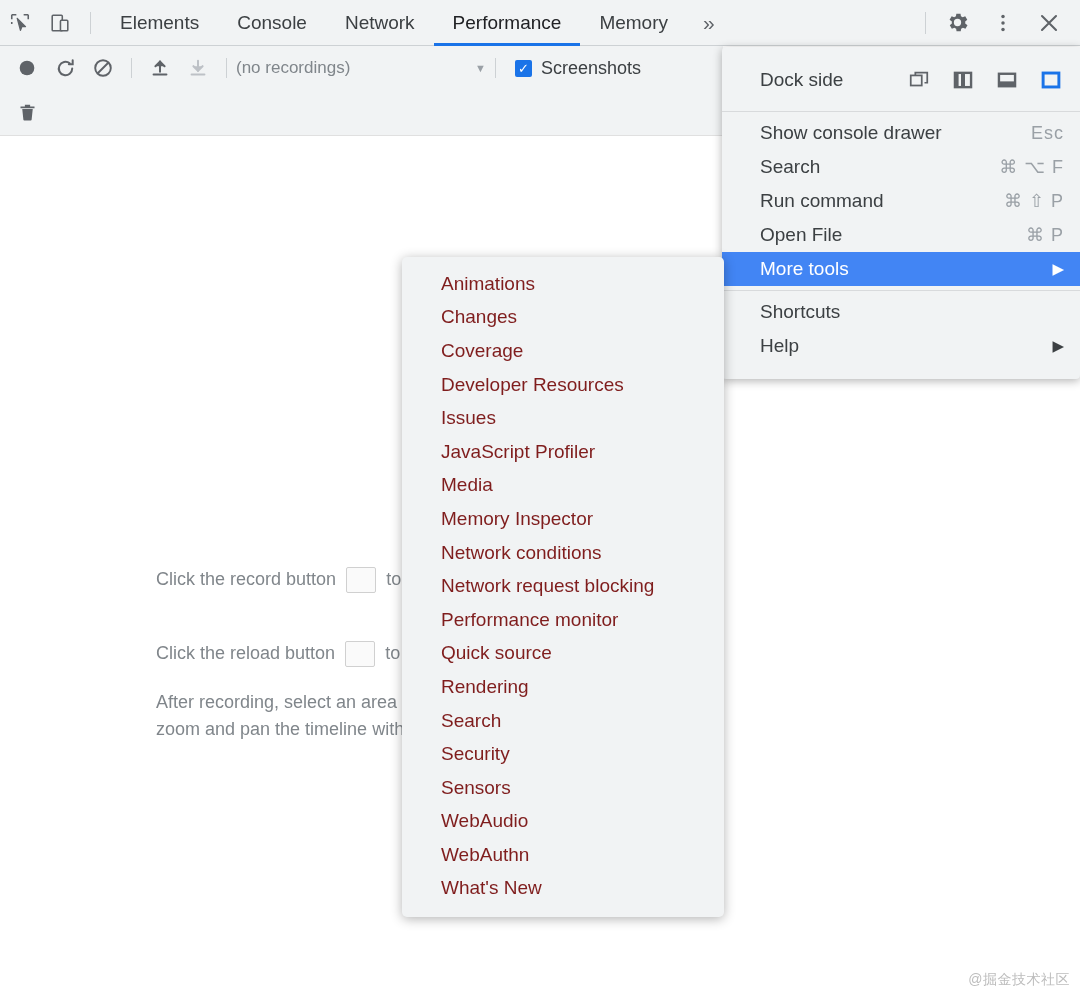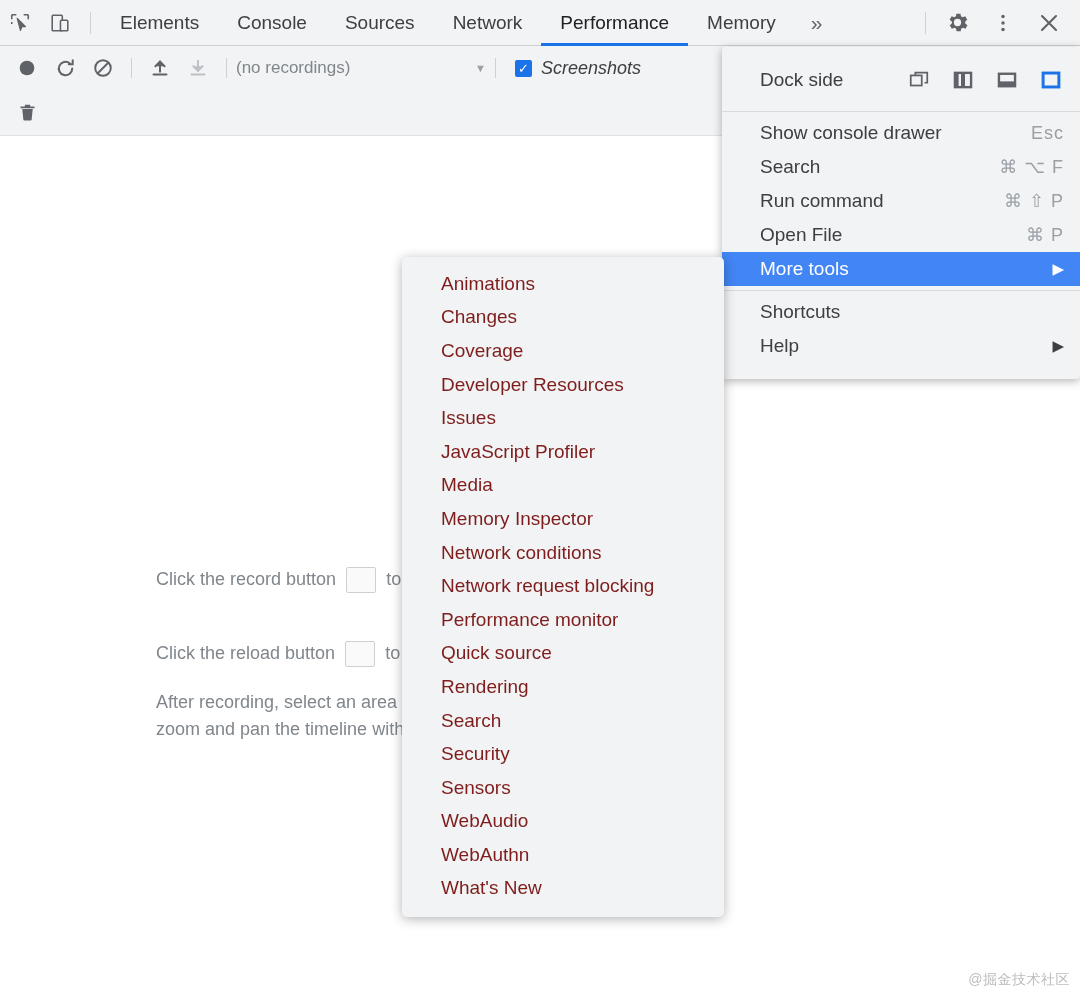--- a/index.html
+++ b/index.html
@@ -53,21 +53,21 @@
     display:flex; align-items:center; justify-content:space-between;
     width:250px; height:30px; color:#80868b; font-size:17px;
   }
   .caret { font-size:11px; color:#9aa0a6; }
   .chk-wrap { display:flex; align-items:center; gap:9px; margin-left:10px; }
   .chk {
     width:17px; height:17px; background:#1a73e8; border-radius:2px;
     display:flex; align-items:center; justify-content:center;
     color:#fff; font-size:13px; line-height:1;
   }
-  .chk-label { font-size:18px; color:#3c4043;font-style:italic; }
+  .chk-label { font-size:18px; color:#3c4043; }
 
   
   .panel-body {
     position:absolute; left:0; top:136px; width:723px; height:865px; background:#fff;
   }
   .hint {
     position:absolute; left:156px; font-size:18px; color:#80868b; line-height:27px;
     white-space:nowrap;
   }
   .hint a { color:#1a73e8; }
@@ -141,23 +141,20 @@
       </svg>
     </div>
     <div class="tb-sep"></div>
 
     <div class="tabs">
       <div class="tab">
           <span>Elements</span>
         </div>
       <div class="tab">
           <span>Console</span>
-        </div>
-      <div class="tab">
-          <span>Sources</span>
         </div>
       <div class="tab">
           <span>Network</span>
         </div>
       <div class="tab active">
           <span>Performance</span>
         </div>
       <div class="tab">
           <span>Memory</span>
         </div>

